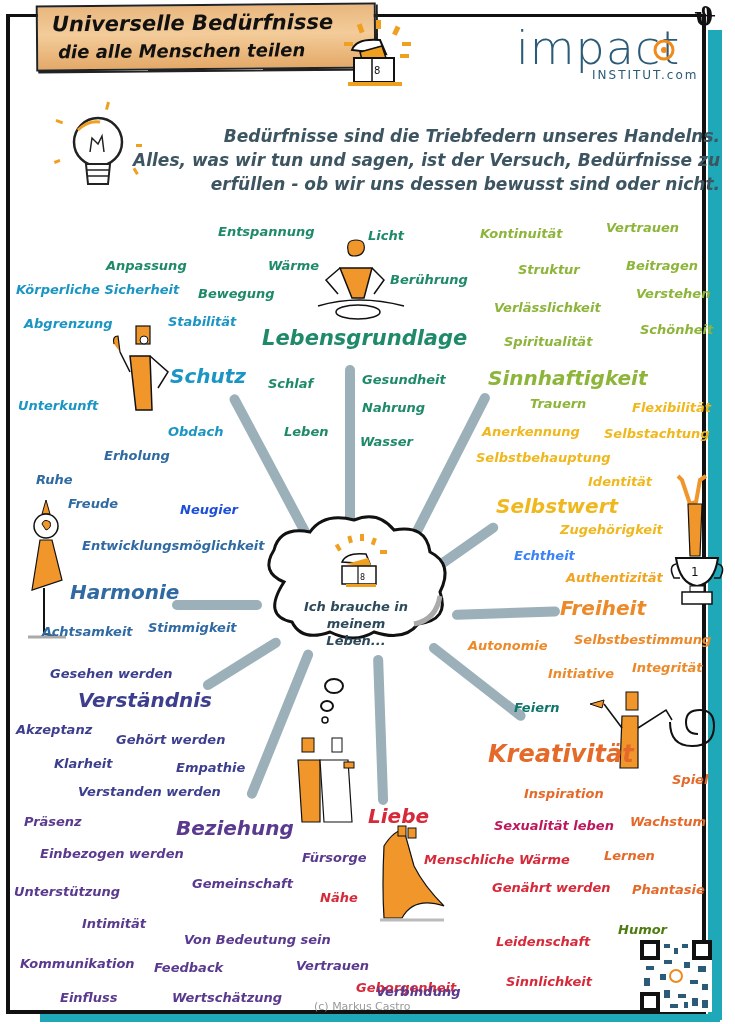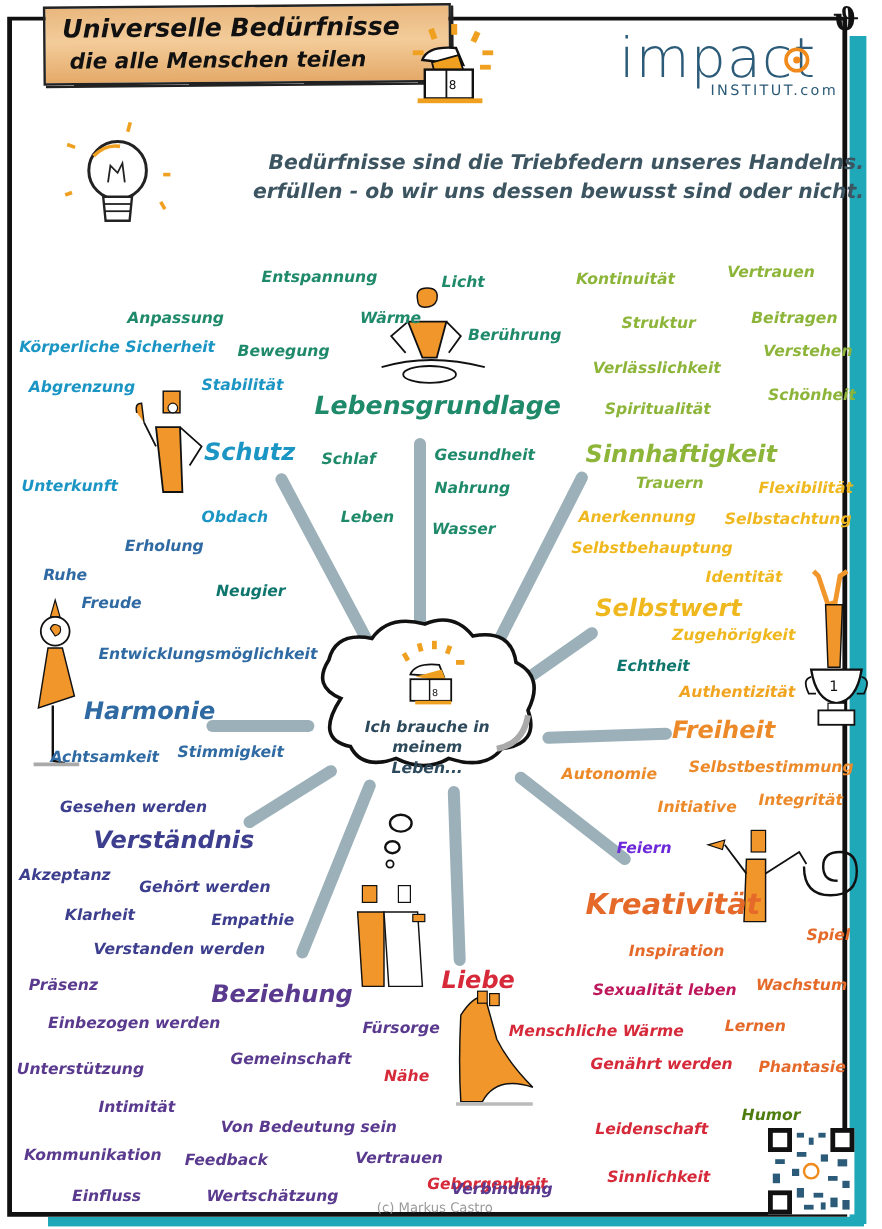--- a/index.html
+++ b/index.html
@@ -87,20 +87,21 @@
   <circle cx="50" cy="42" r="24" fill="#fff" stroke="#222" stroke-width="2.5"></circle>
   <path d="M30 30 Q40 20 52 22" fill="none" stroke="#f0a020" stroke-width="3"></path>
   <path d="M42 52 L44 38 L50 44 L54 36 L56 52" fill="none" stroke="#222" stroke-width="1.5"></path>
   <path d="M38 64 L62 64 L60 84 L40 84 Z" fill="#fff" stroke="#222" stroke-width="2"></path>
   <line x1="38" y1="70" x2="62" y2="70" stroke="#222" stroke-width="1.5"></line>
   <line x1="39" y1="76" x2="61" y2="76" stroke="#222" stroke-width="1.5"></line>
 </svg>
 
 <div class="intro">
   <div>Bedürfnisse sind die Triebfedern unseres Handelns.</div>
+  <div>Alles, was wir tun und sagen, ist der Versuch, Bedürfnisse zu</div>
   <div>erfüllen - ob wir uns dessen bewusst sind oder nicht.</div>
 </div>
 
 <div class="ray" style="left:350px;top:530px;width:170px;transform:rotate(-90deg);"></div>
 <div class="ray" style="left:312px;top:540px;width:170px;transform:rotate(-118deg);"></div>
 <div class="ray" style="left:410px;top:540px;width:170px;transform:rotate(-63deg);"></div>
 <div class="ray" style="left:440px;top:560px;width:70px;transform:rotate(-35deg);"></div>
 <div class="ray" style="left:262px;top:600px;width:90px;transform:rotate(180deg);"></div>
 <div class="ray" style="left:452px;top:610px;width:108px;transform:rotate(-2deg);"></div>
 <div class="ray" style="left:430px;top:640px;width:120px;transform:rotate(38deg);"></div>
@@ -189,41 +190,41 @@
 <svg style="position:absolute;left:374px;top:826px" width="74" height="96" viewBox="0 0 74 96">
   <path d="M10 20 Q8 60 10 92 L28 92 Q40 70 70 80 Q50 60 40 40 L30 4 Q20 4 10 20 Z" fill="#f0962a" stroke="#111" stroke-width="1.2"></path>
   <rect x="24" y="0" width="8" height="10" fill="#f0962a" stroke="#111"></rect>
   <rect x="34" y="2" width="8" height="10" fill="#f0962a" stroke="#111"></rect>
   <line x1="6" y1="94" x2="70" y2="94" stroke="#bbb" stroke-width="3"></line>
 </svg>
 
 <div class="w s" style="left:218px;top:224px;color:#1f8a6a;">Entspannung</div>
 <div class="w s" style="left:368px;top:228px;color:#1f8a6a;">Licht</div>
 <div class="w s" style="left:106px;top:258px;color:#1f8a6a;">Anpassung</div>
-<div class="w s" style="left:300px;top:258px;color:#1f8a6a;">Wärme</div>
+<div class="w s" style="left:268px;top:258px;color:#1f8a6a;">Wärme</div>
 <div class="w s" style="left:198px;top:286px;color:#1f8a6a;">Bewegung</div>
 <div class="w s" style="left:390px;top:272px;color:#1f8a6a;">Berührung</div>
 <div class="w h" style="left:262px;top:326px;color:#1f8a6a;font-size:21px;">Lebensgrundlage</div>
 <div class="w s" style="left:268px;top:376px;color:#1f8a6a;">Schlaf</div>
 <div class="w s" style="left:284px;top:424px;color:#1f8a6a;">Leben</div>
 <div class="w s" style="left:362px;top:372px;color:#1f8a6a;">Gesundheit</div>
 <div class="w s" style="left:362px;top:400px;color:#1f8a6a;">Nahrung</div>
 <div class="w s" style="left:360px;top:434px;color:#1f8a6a;">Wasser</div>
 
 <div class="w s" style="left:16px;top:282px;color:#1b95c4;">Körperliche Sicherheit</div>
 <div class="w s" style="left:24px;top:316px;color:#1b95c4;">Abgrenzung</div>
 <div class="w s" style="left:168px;top:314px;color:#1b95c4;">Stabilität</div>
 <div class="w h" style="left:170px;top:364px;color:#1b95c4;font-size:20px;">Schutz</div>
 <div class="w s" style="left:18px;top:398px;color:#1b95c4;">Unterkunft</div>
 <div class="w s" style="left:168px;top:424px;color:#1b95c4;">Obdach</div>
 
 <div class="w s" style="left:104px;top:448px;color:#2f6aa3;">Erholung</div>
 <div class="w s" style="left:36px;top:472px;color:#2f6aa3;">Ruhe</div>
 <div class="w s" style="left:68px;top:496px;color:#2f6aa3;">Freude</div>
-<div class="w s" style="left:180px;top:486px;color:#0f766e;text-align:right;">Neugier</div>
+<div class="w s" style="left:180px;top:502px;color:#1d4ed8;text-align:right;">Neugier</div>
 <div class="w s" style="left:82px;top:538px;color:#2f6aa3;">Entwicklungsmöglichkeit</div>
 <div class="w h" style="left:70px;top:580px;color:#2f6aa3;font-size:20px;">Harmonie</div>
 <div class="w s" style="left:42px;top:624px;color:#2f6aa3;">Achtsamkeit</div>
 <div class="w s" style="left:148px;top:620px;color:#2f6aa3;">Stimmigkeit</div>
 
 <div class="w s" style="left:480px;top:226px;color:#8db53a;">Kontinuität</div>
 <div class="w s" style="left:606px;top:220px;color:#8db53a;">Vertrauen</div>
 <div class="w s" style="left:518px;top:262px;color:#8db53a;">Struktur</div>
 <div class="w s" style="left:626px;top:258px;color:#8db53a;">Beitragen</div>
 <div class="w s" style="left:636px;top:286px;color:#8db53a;">Verstehen</div>
@@ -233,30 +234,30 @@
 <div class="w h" style="left:488px;top:366px;color:#8db53a;font-size:20px;">Sinnhaftigkeit</div>
 <div class="w s" style="left:530px;top:396px;color:#8db53a;">Trauern</div>
 
 <div class="w s" style="left:632px;top:400px;color:#f0b81f;">Flexibilität</div>
 <div class="w s" style="left:482px;top:424px;color:#f0b81f;">Anerkennung</div>
 <div class="w s" style="left:604px;top:426px;color:#f0b81f;">Selbstachtung</div>
 <div class="w s" style="left:476px;top:450px;color:#f0b81f;">Selbstbehauptung</div>
 <div class="w s" style="left:588px;top:474px;color:#f0b81f;">Identität</div>
 <div class="w h" style="left:496px;top:494px;color:#f0b81f;font-size:20px;">Selbstwert</div>
 <div class="w s" style="left:560px;top:522px;color:#f0b81f;">Zugehörigkeit</div>
-<div class="w s" style="left:514px;top:548px;color:#0f766e;">Echtheit</div>
+<div class="w s" style="left:514px;top:548px;color:#3b82f6;">Echtheit</div>
 <div class="w s" style="left:566px;top:570px;color:#f0a41f;">Authentizität</div>
 
 <div class="w h" style="left:560px;top:596px;color:#ec8a2a;font-size:20px;">Freiheit</div>
 <div class="w s" style="left:468px;top:638px;color:#ec8a2a;">Autonomie</div>
 <div class="w s" style="left:574px;top:632px;color:#ec8a2a;">Selbstbestimmung</div>
 <div class="w s" style="left:548px;top:666px;color:#ec8a2a;">Initiative</div>
 <div class="w s" style="left:632px;top:660px;color:#ec8a2a;">Integrität</div>
 
-<div class="w s" style="left:514px;top:700px;color:#6d28d9;">Feiern</div>
+<div class="w s" style="left:514px;top:700px;color:#0f766e;">Feiern</div>
 <div class="w h" style="left:488px;top:740px;color:#e56a2a;font-size:24px;">Kreativität</div>
 <div class="w s" style="left:672px;top:772px;color:#e56a2a;">Spiel</div>
 <div class="w s" style="left:524px;top:786px;color:#e56a2a;font-style:italic;">Inspiration</div>
 <div class="w s" style="left:494px;top:818px;color:#be185d;">Sexualität leben</div>
 <div class="w s" style="left:630px;top:814px;color:#e56a2a;">Wachstum</div>
 <div class="w s" style="left:604px;top:848px;color:#e56a2a;">Lernen</div>
 <div class="w s" style="left:632px;top:882px;color:#e56a2a;">Phantasie</div>
 <div class="w s" style="left:618px;top:922px;color:#4d7c0f;">Humor</div>
 
 <div class="w h" style="left:368px;top:804px;color:#d62a3a;font-size:20px;">Liebe</div>

